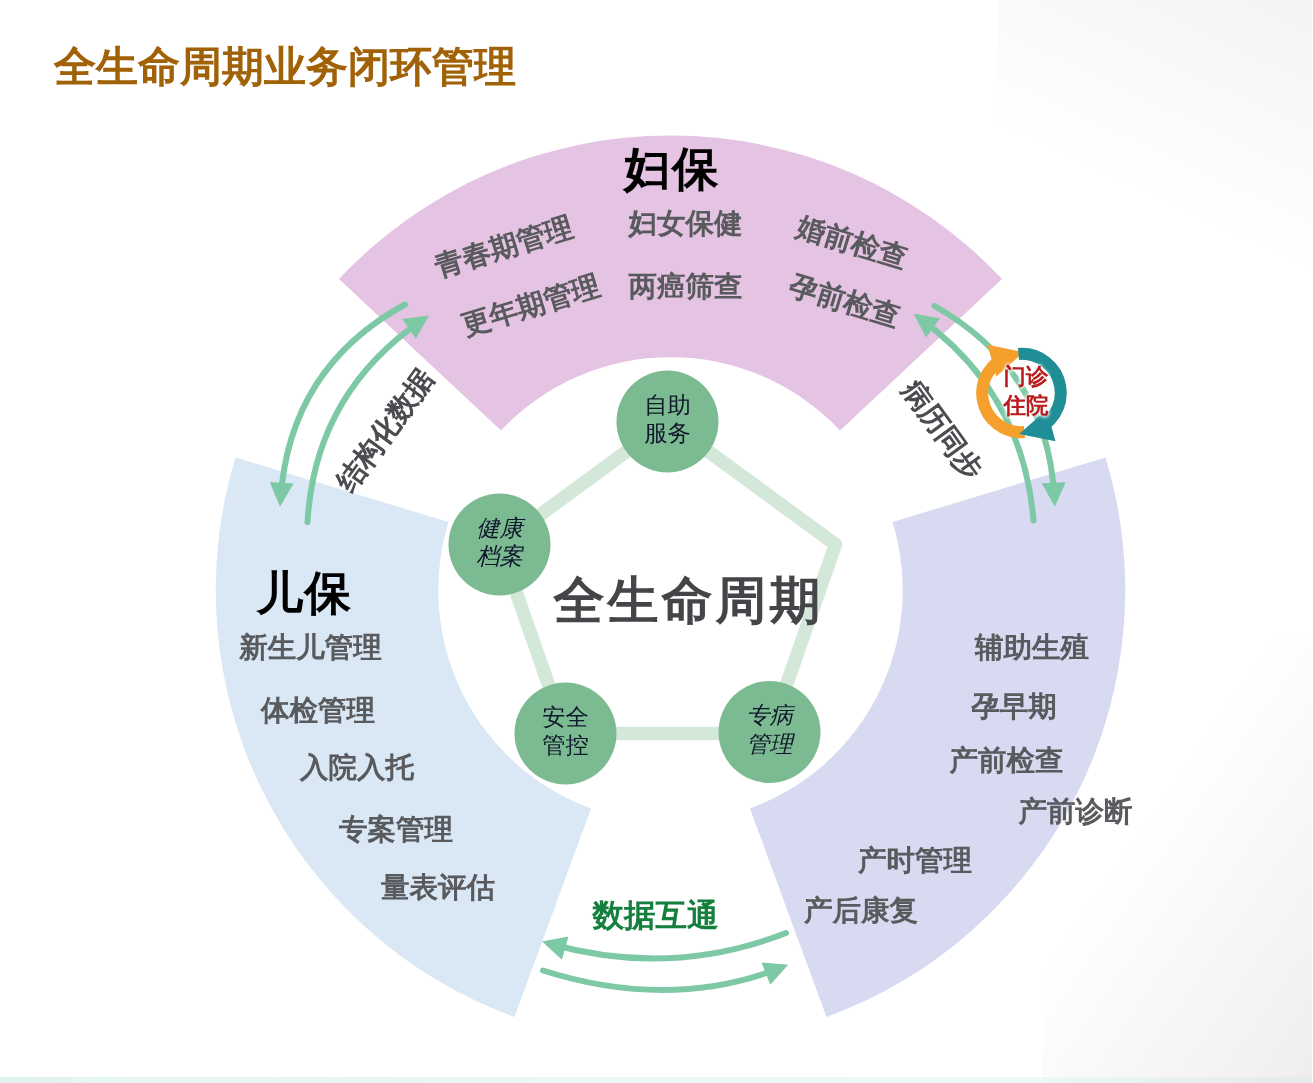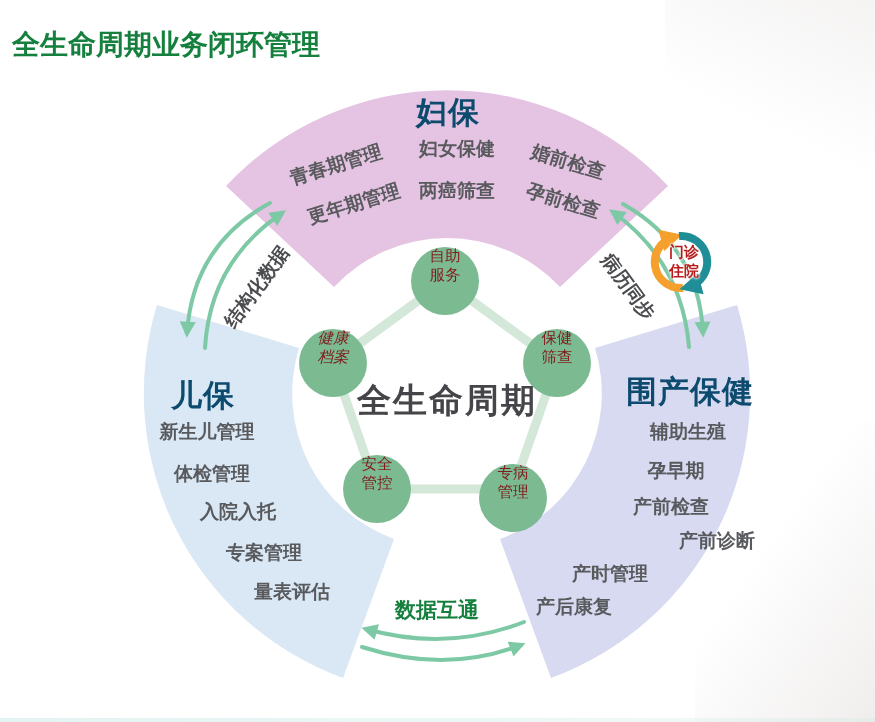--- a/index.html
+++ b/index.html
@@ -6,40 +6,40 @@
   .stage{position:relative;width:875px;height:722px;background:#ffffff;overflow:hidden;
          font-family:"Liberation Sans","DejaVu Sans",sans-serif;color:#48494d;}
   
   .shade-tr{position:absolute;top:0;right:0;width:210px;height:230px;
             background:linear-gradient(205deg,rgba(208,202,199,.22),rgba(208,202,199,0) 55%);}
   .shade-br{position:absolute;bottom:0;right:0;width:180px;height:300px;
             background:linear-gradient(305deg,rgba(205,198,195,.30),rgba(205,198,195,0) 60%);}
   .bottom-strip{position:absolute;left:0;right:0;bottom:0;height:4px;
             background:linear-gradient(to right,rgba(110,200,188,.20),rgba(150,215,205,.12));}
   
-  .page-title{position:absolute;left:12px;top:26px;font-size:28px;font-weight:bold;color:#15803d;}
+  .page-title{position:absolute;left:36px;top:26px;font-size:28px;font-weight:bold;color:#a16207;}
   
   .dg{position:absolute;left:0;top:0;}
   
   .lbl{position:absolute;transform:translate(-50%,-50%);white-space:nowrap;
        font-size:19px;font-weight:600;color:#595a5e;}
   .lbl.rotL{transform:translate(-50%,-50%) rotate(-17deg);}
   .lbl.rotR{transform:translate(-50%,-50%) rotate(17deg);}
-  .arc-title{font-size:31px;font-weight:bold;color:#0c4a6e;letter-spacing:1px;}
-  .center-title{font-size:34px;font-weight:bold;color:#454549;letter-spacing:2px;}
+  .arc-title{font-size:31px;font-weight:bold;color:#000000;letter-spacing:1px;}
+  .center-title{font-size:34px;font-weight:bold;color:#454549;letter-spacing:2px;margin-left:12px;}
   
   .node{position:absolute;width:68px;height:68px;border-radius:50%;background:#7cba92;
-        display:flex;align-items:flex-start;justify-content:center;text-align:center;
-        color:#7f1d1d;font-size:15.5px;font-weight:500;line-height:1.2;}
+        display:flex;align-items:center;justify-content:center;text-align:center;
+        color:#0f172a;font-size:15.5px;font-weight:500;line-height:1.2;}
   .node span{display:block;width:2.2em;}
   .n1{left:411px;top:247px;}
   .n2{left:299px;top:329px;font-style:italic;}
   .n3{left:523px;top:329px;}
   .n4{left:343px;top:455px;}
-  .n5{left:479px;top:464px;}
+  .n5{left:479px;top:454px;font-style:italic;}
   
   .link-left {position:absolute;left:257px;top:287px;transform:translate(-50%,-50%) rotate(-54deg);
               font-size:19px;font-weight:bold;color:#4b4c50;white-space:nowrap;}
   .link-right{position:absolute;left:628px;top:287px;transform:translate(-50%,-50%) rotate(54deg);
               font-size:19px;font-weight:bold;color:#4b4c50;white-space:nowrap;}
   .link-bottom{position:absolute;left:437px;top:610px;transform:translate(-50%,-50%);
               font-size:21px;font-weight:bold;color:#15803d;white-space:nowrap;}
   .badge-text{position:absolute;left:684px;top:262px;transform:translate(-50%,-50%);
               text-align:center;font-size:15px;font-weight:bold;color:#b91c1c;line-height:1.25;
               text-shadow:0 0 3px #fff,0 0 3px #fff,0 0 2px #fff;}
@@ -106,23 +106,20 @@
       <path d="M679,236 A26,26 0 0 1 688,287" marker-end="url(#mTeal)" stroke="#1f8e96"></path>
     </g>
   </svg>
 
   <div class="node n1">
       <span>自助服务</span>
     </div>
   <div class="node n2">
       <span>健康档案</span>
     </div>
-  <div class="node n3">
-      <span>保健筛查</span>
-    </div>
   <div class="node n4">
       <span>安全管控</span>
     </div>
   <div class="node n5">
       <span>专病管理</span>
     </div>
 
   <div class="lbl center-title ctr">全生命周期</div>
 
   <div class="lbl arc-title w-title">妇保</div>
@@ -133,21 +130,20 @@
   <div class="lbl rotR w-r1">婚前检查</div>
   <div class="lbl rotR w-r2">孕前检查</div>
 
   <div class="lbl arc-title c-title">儿保</div>
   <div class="lbl c-i0">新生儿管理</div>
   <div class="lbl c-i1">体检管理</div>
   <div class="lbl c-i2">入院入托</div>
   <div class="lbl c-i3">专案管理</div>
   <div class="lbl c-i4">量表评估</div>
 
-  <div class="lbl arc-title p-title">围产保健</div>
   <div class="lbl p-i0">辅助生殖</div>
   <div class="lbl p-i1">孕早期</div>
   <div class="lbl p-i2">产前检查</div>
   <div class="lbl p-i3">产前诊断</div>
   <div class="lbl p-i4">产时管理</div>
   <div class="lbl p-i5">产后康复</div>
 
   <div class="link-left">结构化数据</div>
   <div class="link-right">病历同步</div>
   <div class="link-bottom">数据互通</div>

